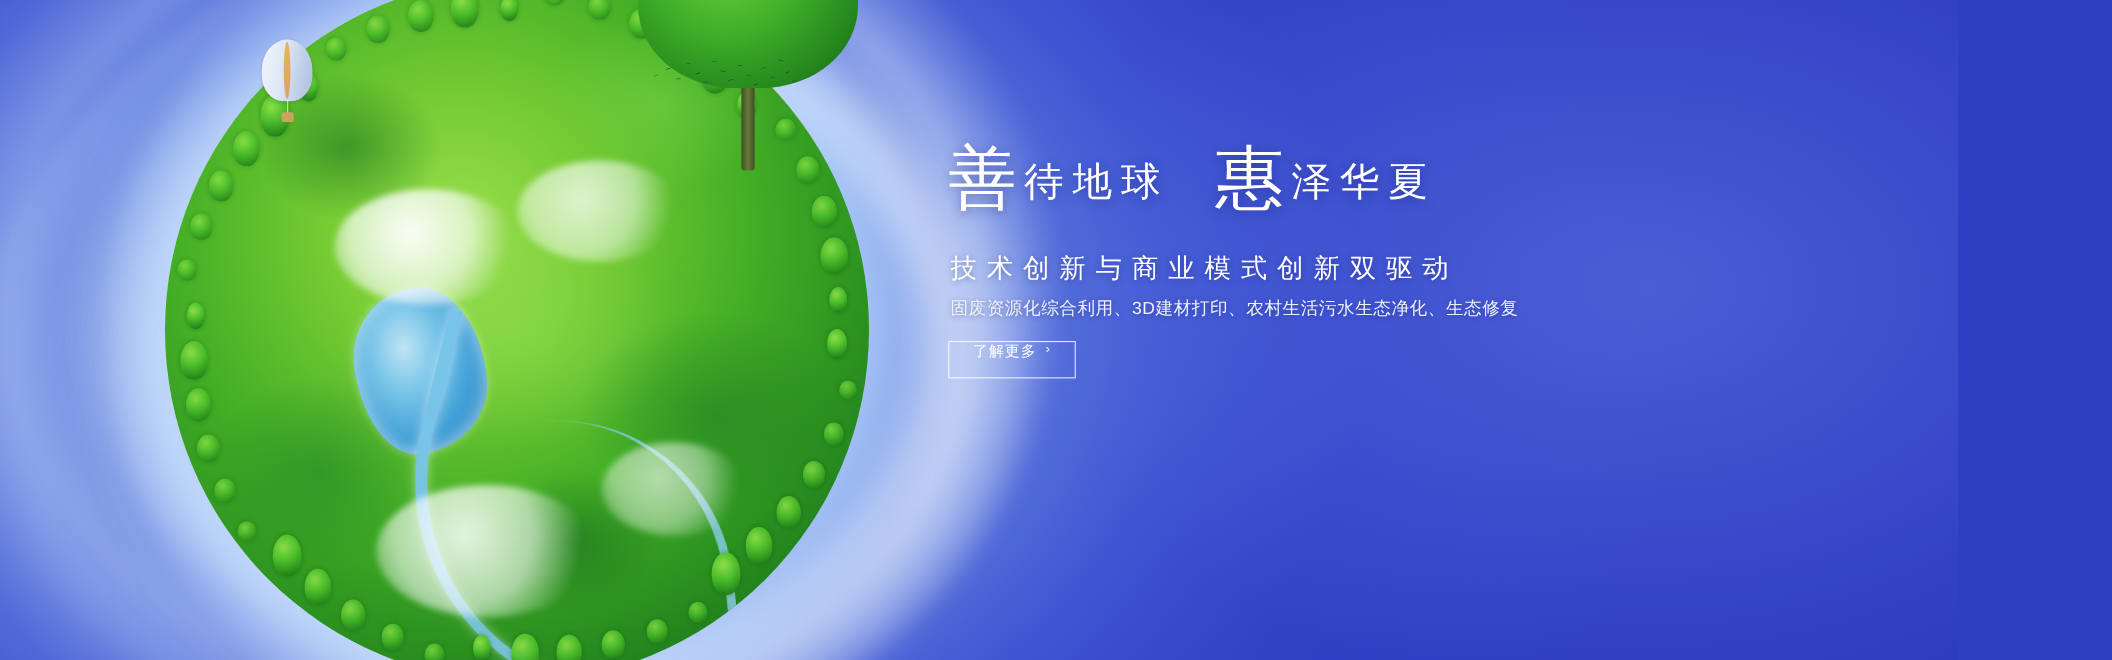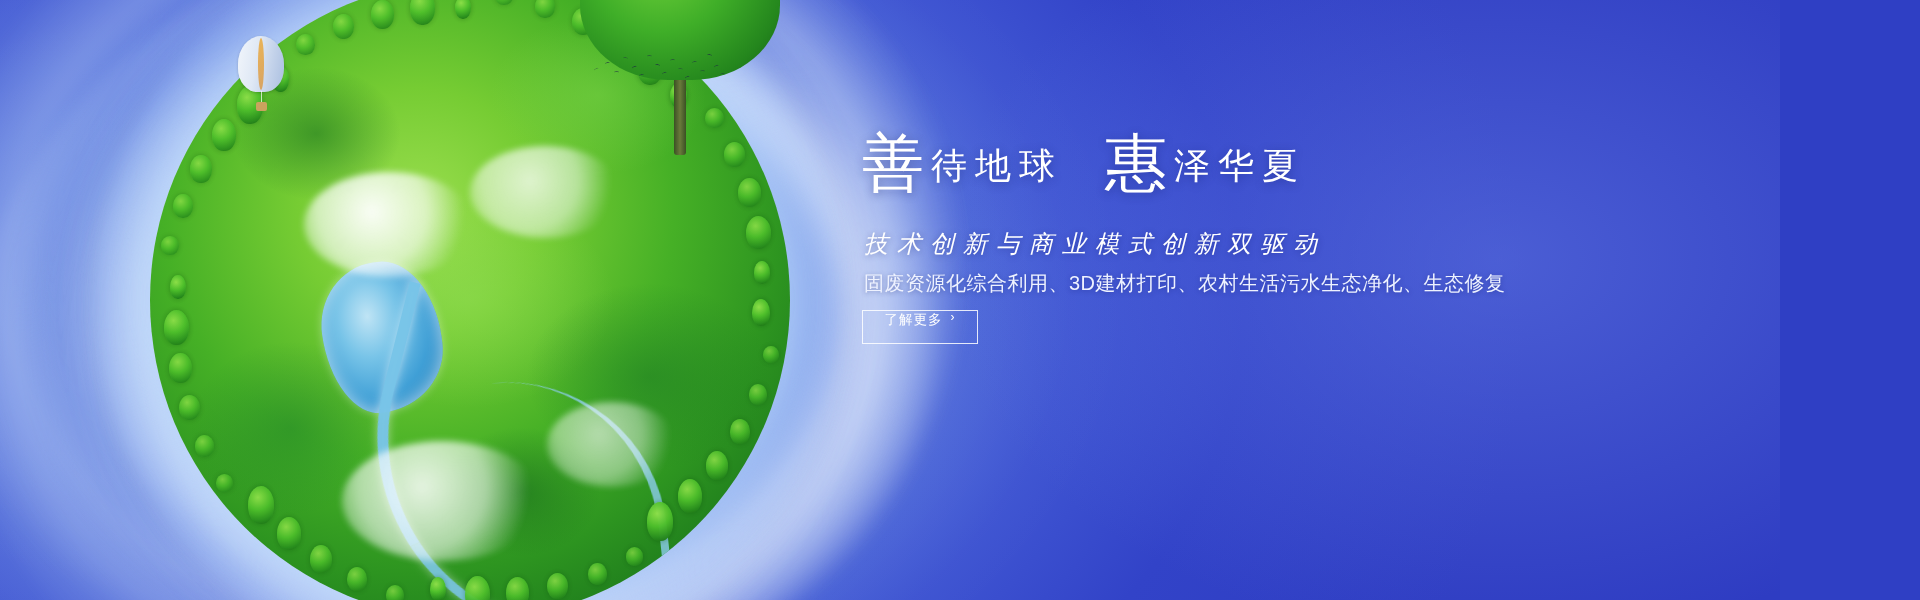--- a/index.html
+++ b/index.html
@@ -225,27 +225,26 @@
   .headline .gap { display:inline-block; width:42px; }
 
   .subtitle {
     position:absolute;
     left:2px; top:228px;
     font-size:24px;
     letter-spacing:9px;
     color:#ffffff;
     white-space:nowrap;
     text-shadow:0 1px 6px rgba(20,30,110,.4);
-    font-style:italic;
   }
 
   .desc {
     position:absolute;
     left:2px; top:270px;
-    font-size:20px;
+    font-size:16px;
     letter-spacing:.5px;
     color:#eef2ff;
     white-space:nowrap;
     text-shadow:0 1px 5px rgba(20,30,110,.4);
   }
 
   .cta {
     position:absolute;
     left:0; top:310px;
     width:116px; height:34px;

